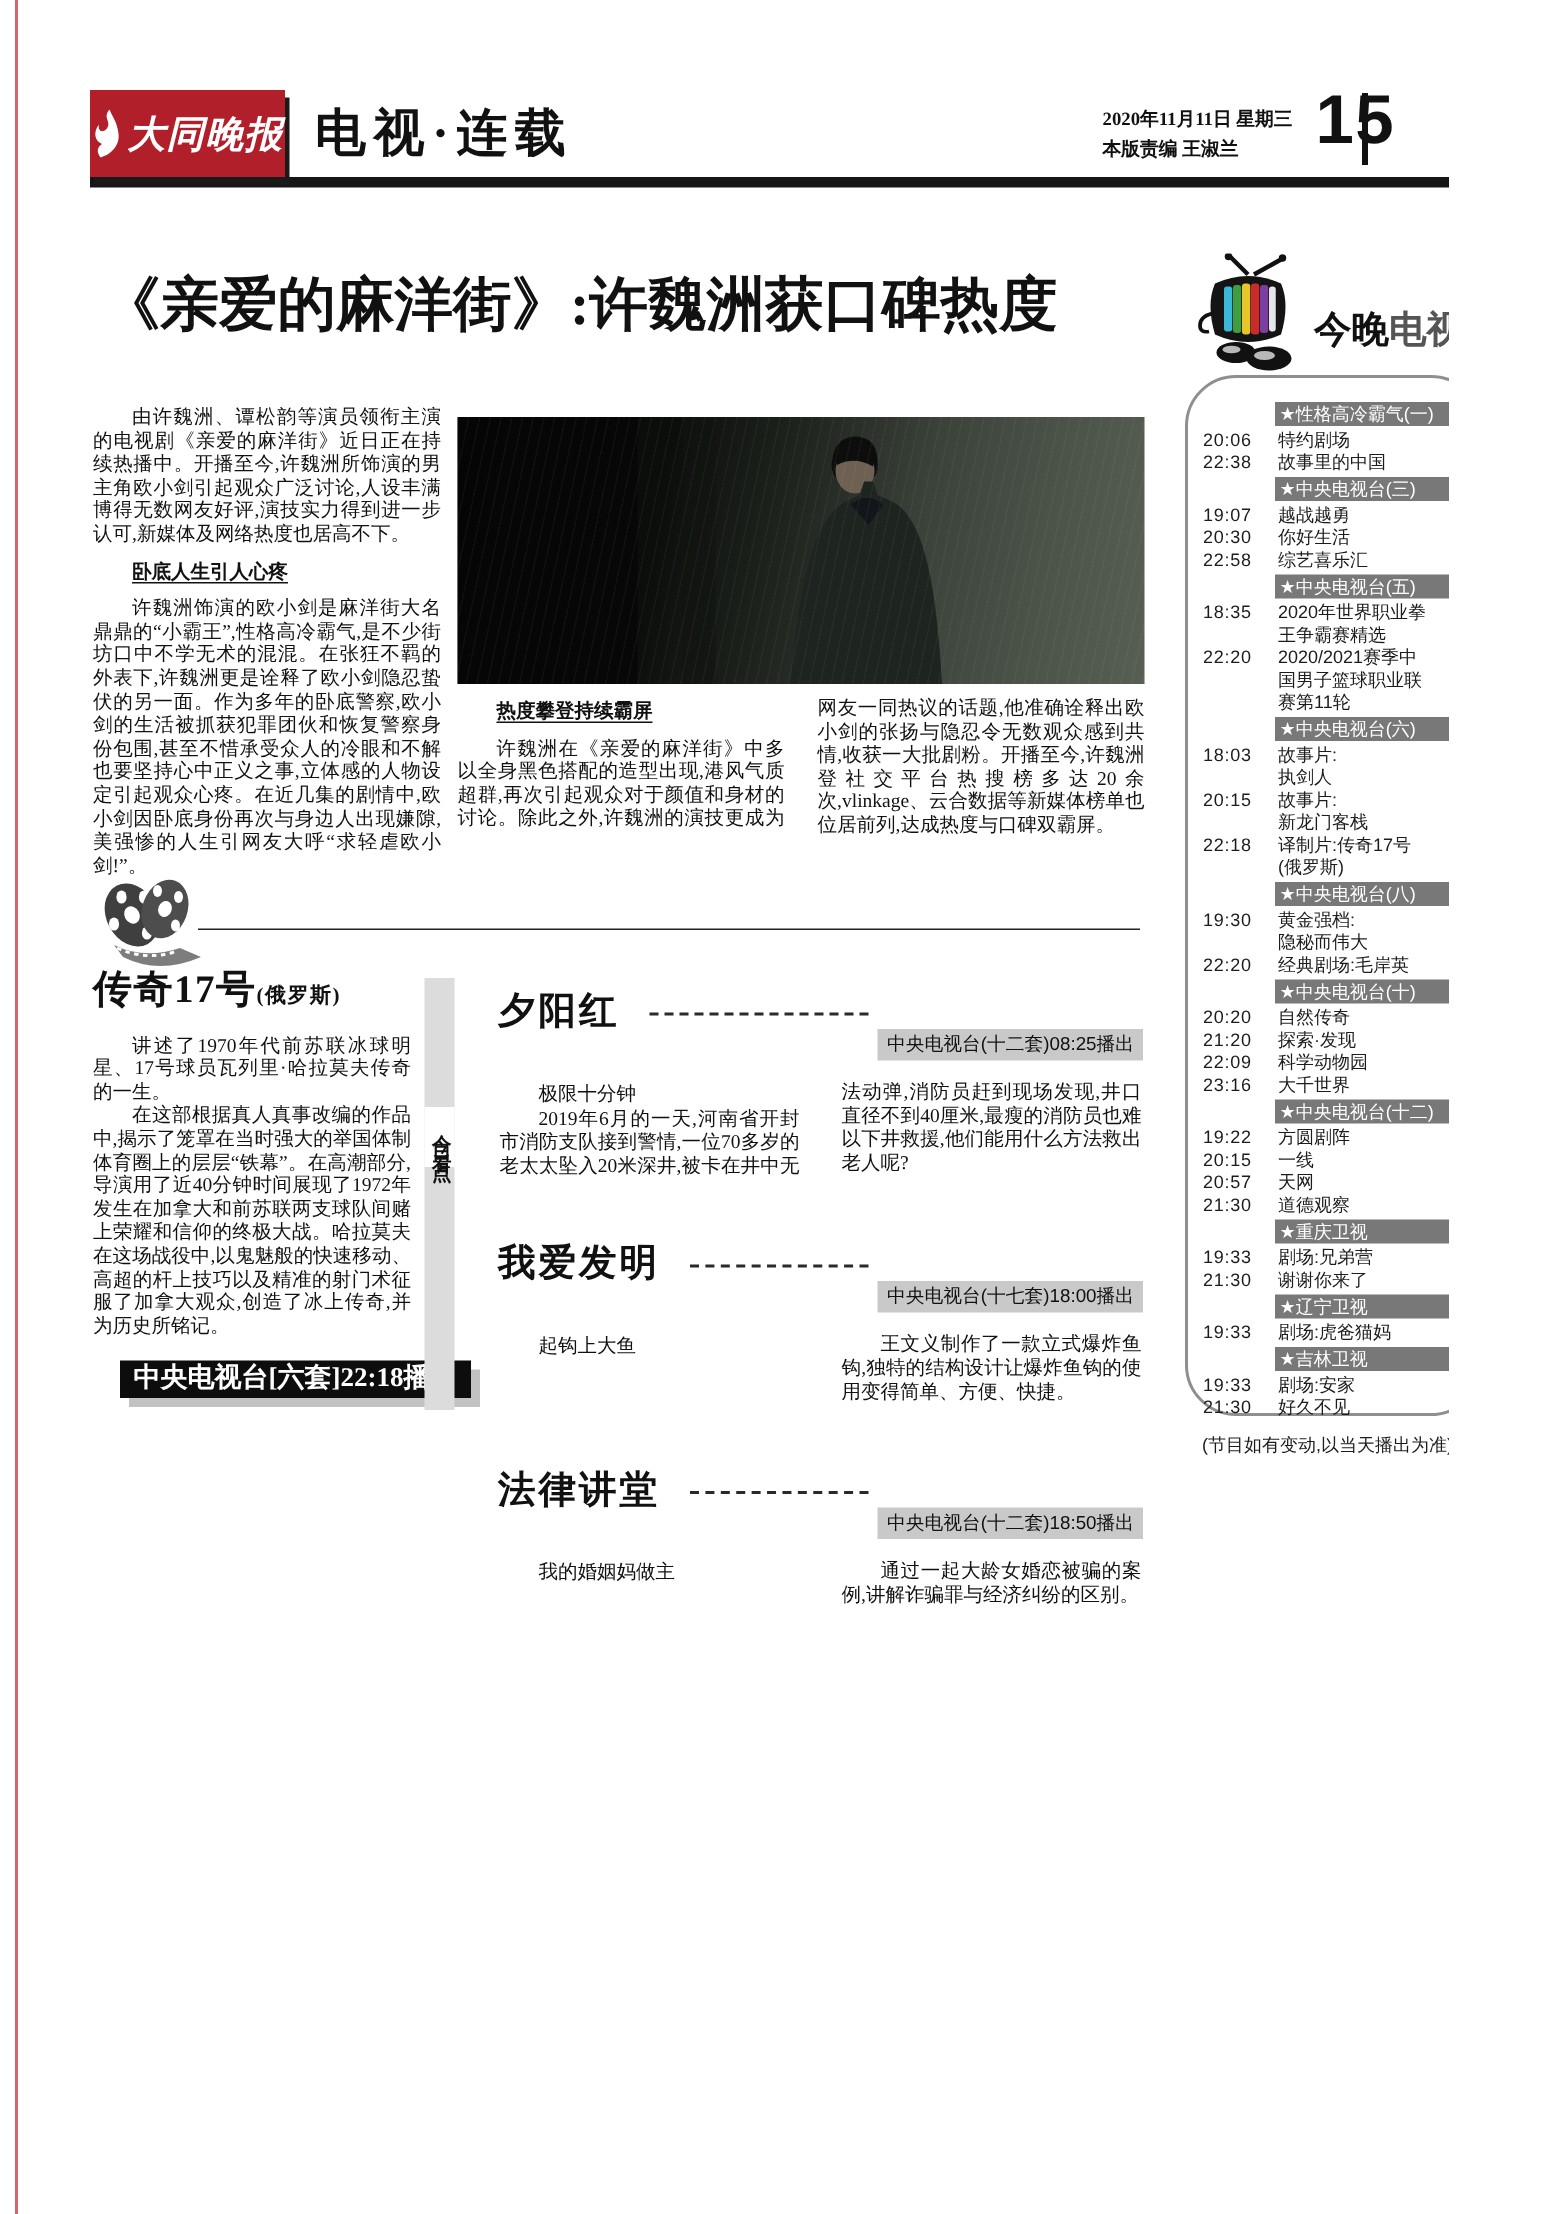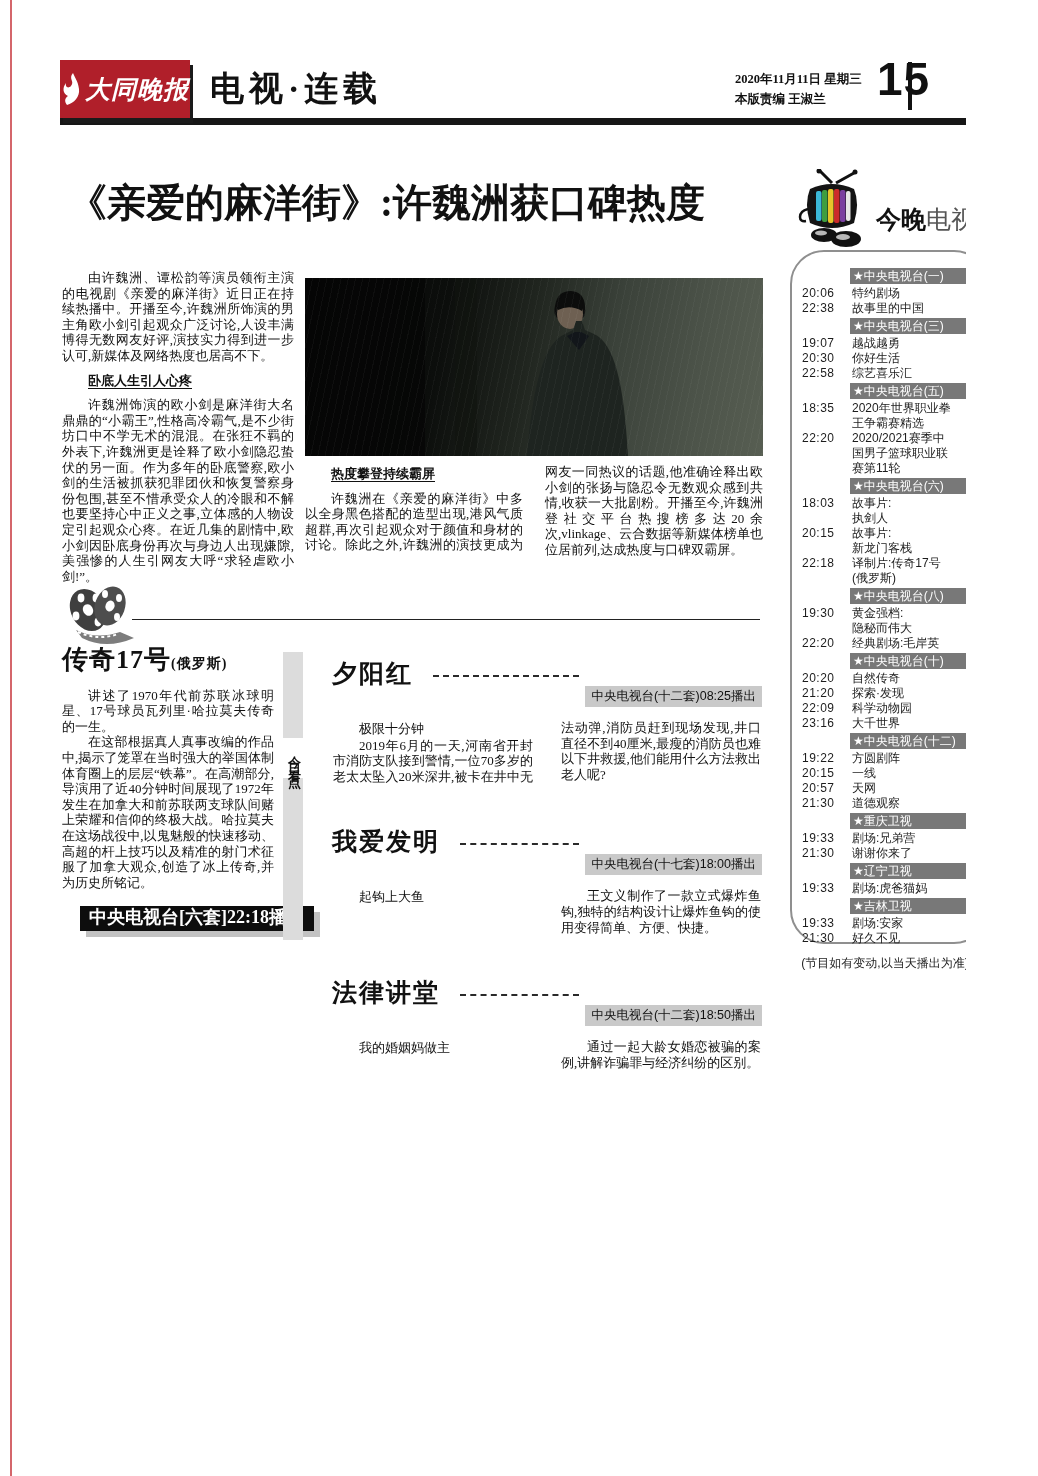--- a/index.html
+++ b/index.html
@@ -64,21 +64,21 @@
   .hl-body{column-count:2;column-gap:26px;font-size:13px;line-height:15.6px;text-align:justify;}
   .hl-body p{margin:1px;text-indent:2em;}
 
   
   .guide-box{position:absolute;left:790px;top:250px;width:194px;height:690px;
         border:2px solid #8f8f8f;border-radius:34px;}
   .guide-head{position:absolute;left:796px;top:168px;width:200px;height:84px;z-index:3;
         display:flex;align-items:center;}
   .guide-head .title{margin-left:6px;margin-top:18px;white-space:nowrap;}
   .guide-head .t1{font-size:25px;font-weight:900;}
-  .guide-head .t2{font-size:25px;font-weight:400;color:#555;}
+  .guide-head .t2{font-size:25px;font-weight:700;color:#555;}
   .guide-list{position:absolute;left:802px;top:266px;width:174px;font-size:12px;line-height:15px;
         font-family:"Liberation Sans","DejaVu Sans",sans-serif;color:#1c1c1c;}
   .guide-list .ch{background:#787878;color:#fff;margin:2px 0 2px 48px;padding:0 3px;line-height:16px;
         white-space:nowrap;font-size:12px;}
   .guide-list .prog{display:flex;}
   .guide-list .t{flex:none;width:40px;letter-spacing:.5px;}
   .guide-list .n{flex:1;margin-left:10px;white-space:pre-line;}
   .guide-foot{margin-top:10px;text-align:center;white-space:nowrap;margin-left:-8px;font-size:12px;}
 </style>
 </head>
@@ -219,21 +219,21 @@
       <ellipse cx="28" cy="66" rx="13" ry="7" fill="#111"></ellipse>
       <ellipse cx="50" cy="70" rx="15" ry="8" fill="#111"></ellipse>
       <ellipse cx="25" cy="64" rx="6" ry="2.5" fill="#fff" opacity="0.7"></ellipse>
       <ellipse cx="47" cy="68" rx="7" ry="3" fill="#fff" opacity="0.7"></ellipse>
     </svg>
     <div class="title">
       <span class="t1">今晚</span><span class="t2">电视</span>
     </div>
   </div>
   <div class="guide-list">
-      <div class="ch">★中央电视台(一)</div>
+      <div class="ch">★性格高冷霸气(一)</div>
       <div class="prog">
         <span class="t">20:06</span>
         <span class="n">特约剧场</span>
       </div>
       <div class="prog">
         <span class="t">22:38</span>
         <span class="n">故事里的中国</span>
       </div>
       <div class="ch">★中央电视台(三)</div>
       <div class="prog">

